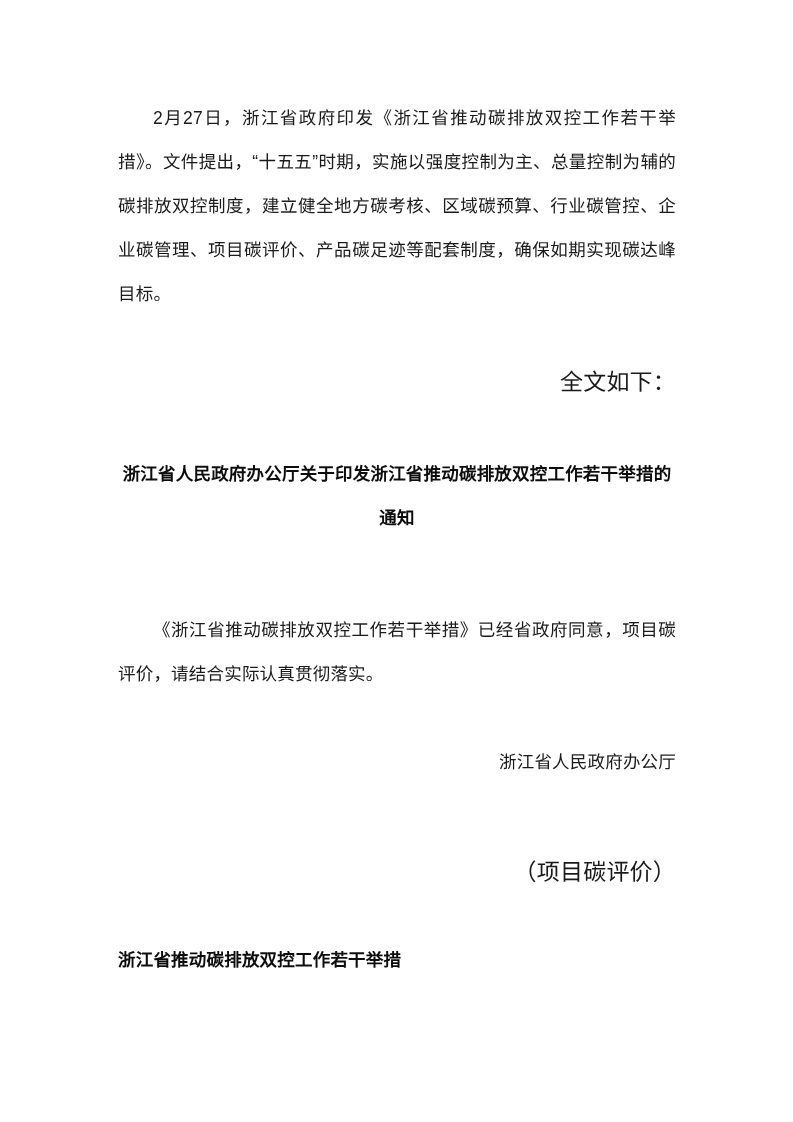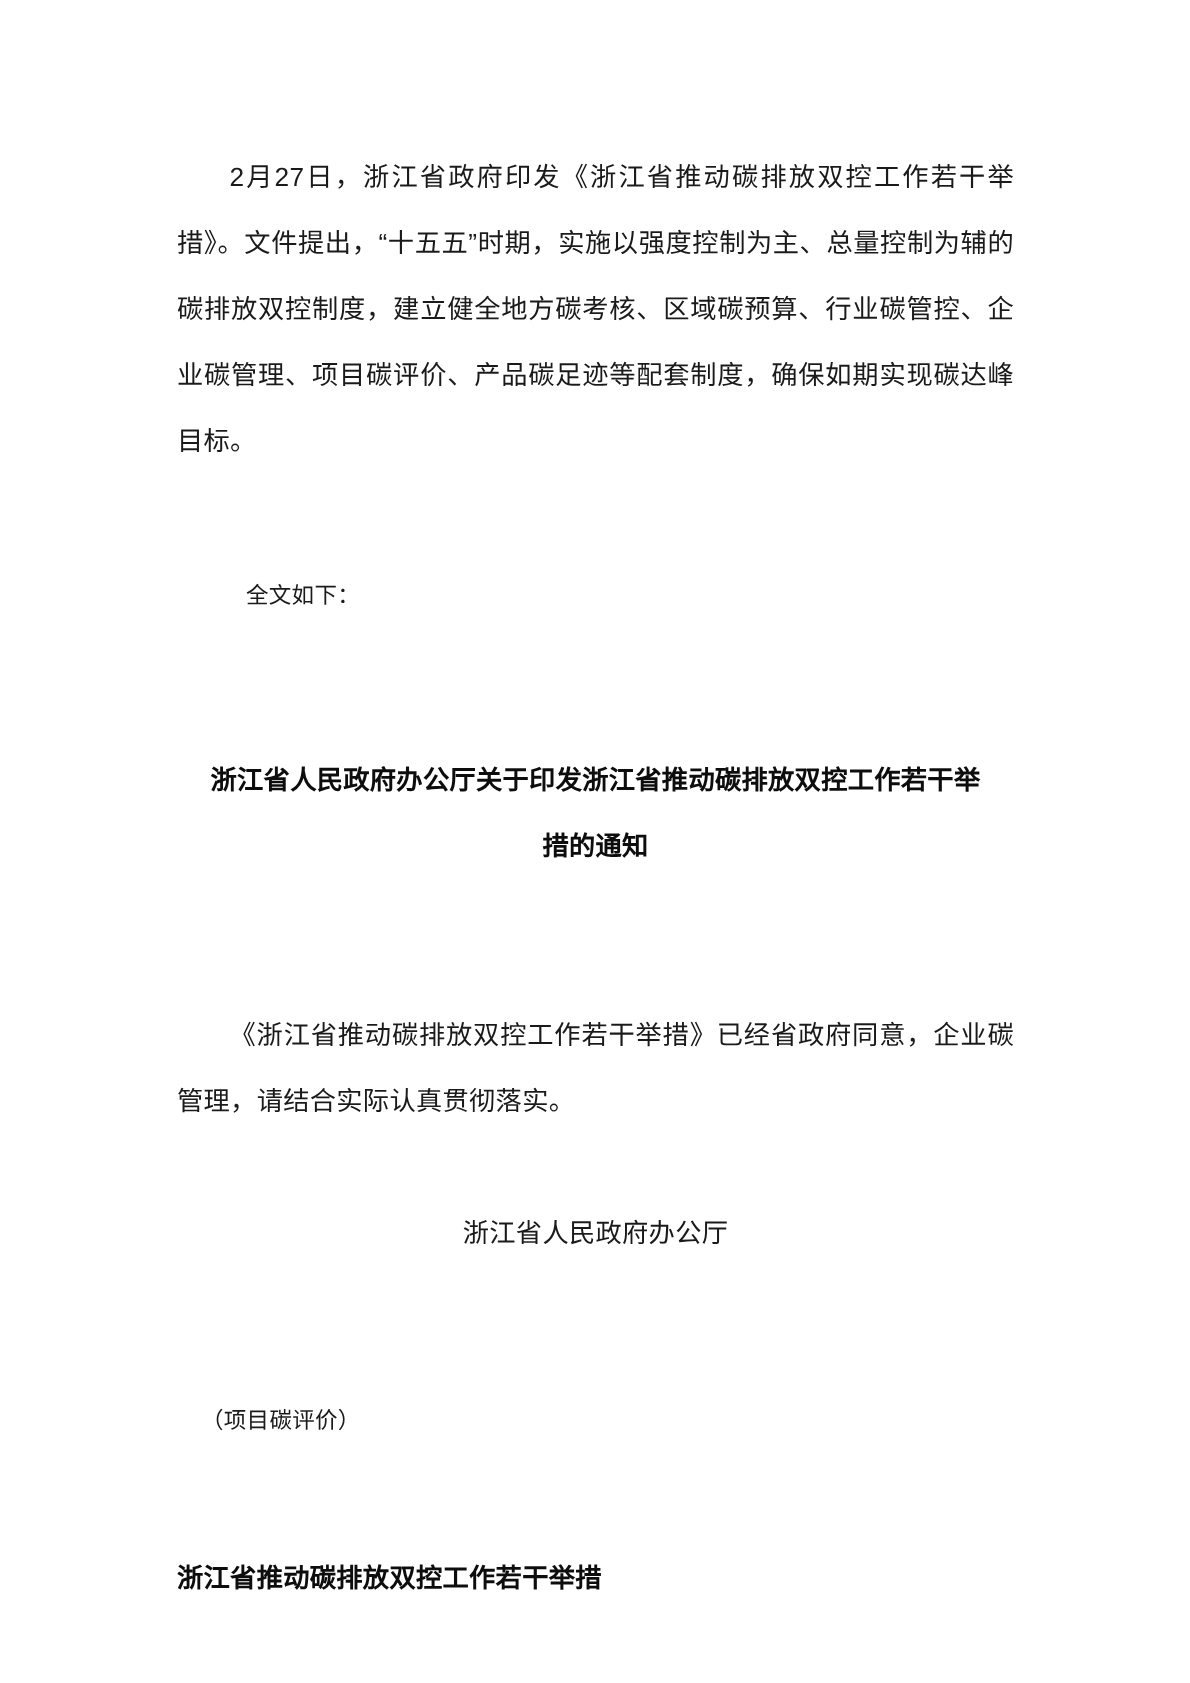--- a/index.html
+++ b/index.html
@@ -52,52 +52,53 @@
   
   .gap-sm { height: 22px; }
   .gap-md { height: 44px; }
   .gap-lg { height: 46px; }
 
   .doc-title {
     font-size: 17.5px;
     line-height: 44px;
     font-weight: bold;
     text-align: center;
-    margin: 16px;
+    margin: 2px;
     letter-spacing: 0.2px;
     color: #0d0d0d;
   }
 
   .signature-block {
-    text-align: center;
+    text-align: right;
   }
   .signature-line {
     font-size: 17.5px;
     line-height: 44px;
     margin: 0;
     letter-spacing: 0.2px;
     color: #1a1a1a;
   }
 
   .section-heading {
     font-size: 17.5px;
     line-height: 44px;
     font-weight: bold;
     text-align: left;
     margin: 0;
     letter-spacing: 0.2px;
     color: #0d0d0d;
   }
 
   .plain-line {
-    font-size: 15px;
+    font-size: 23px;
     line-height: 44px;
-    margin: 16px;
+    margin: 0;
     letter-spacing: 0.2px;
     color: #1a1a1a;
+    text-align: right;
   }
 </style>
 </head>
 <body>
 
 <div class="page">
   <div class="content">
 
     <p class="para indent2">2月27日，浙江省政府印发《浙江省推动碳排放双控工作若干举措》。文件提出，“十五五”时期，实施以强度控制为主、总量控制为辅的碳排放双控制度，建立健全地方碳考核、区域碳预算、行业碳管控、企业碳管理、项目碳评价、产品碳足迹等配套制度，确保如期实现碳达峰目标。</p>
 
@@ -107,21 +108,21 @@
 
     <div class="gap-lg"></div>
 
     <h1 class="doc-title">浙江省人民政府办公厅关于印发浙江省推动碳排放双控工作若干举措的通知</h1>
 
     <div class="gap-md"></div>
 
 
     <div class="gap-sm"></div>
 
-    <p class="para indent2">《浙江省推动碳排放双控工作若干举措》已经省政府同意，企业碳管理，请结合实际认真贯彻落实。</p>
+    <p class="para indent2">《浙江省推动碳排放双控工作若干举措》已经省政府同意，项目碳评价，请结合实际认真贯彻落实。</p>
 
     <div class="gap-md"></div>
 
     <div class="signature-block">
       <p class="signature-line">浙江省人民政府办公厅</p>
       <div class="gap-sm"></div>
     </div>
 
     <div class="gap-md"></div>
 

